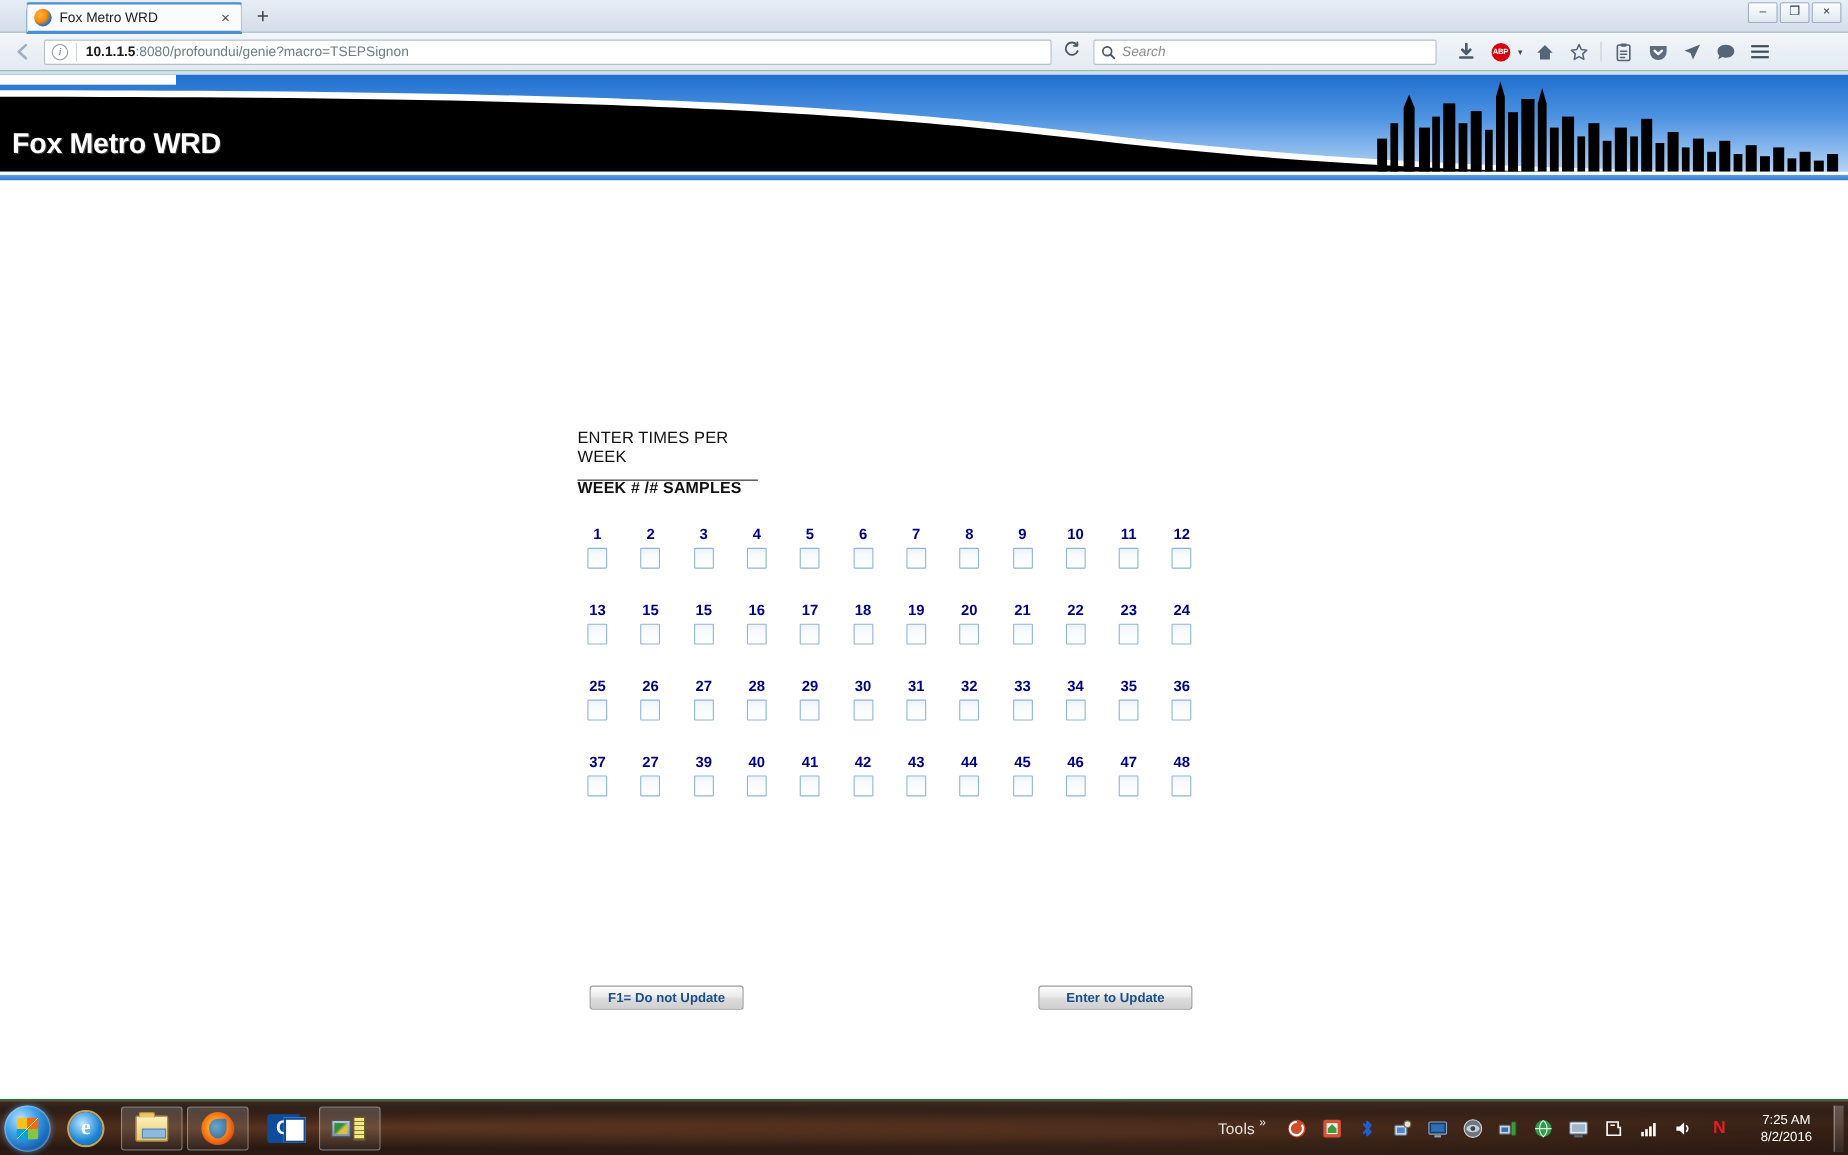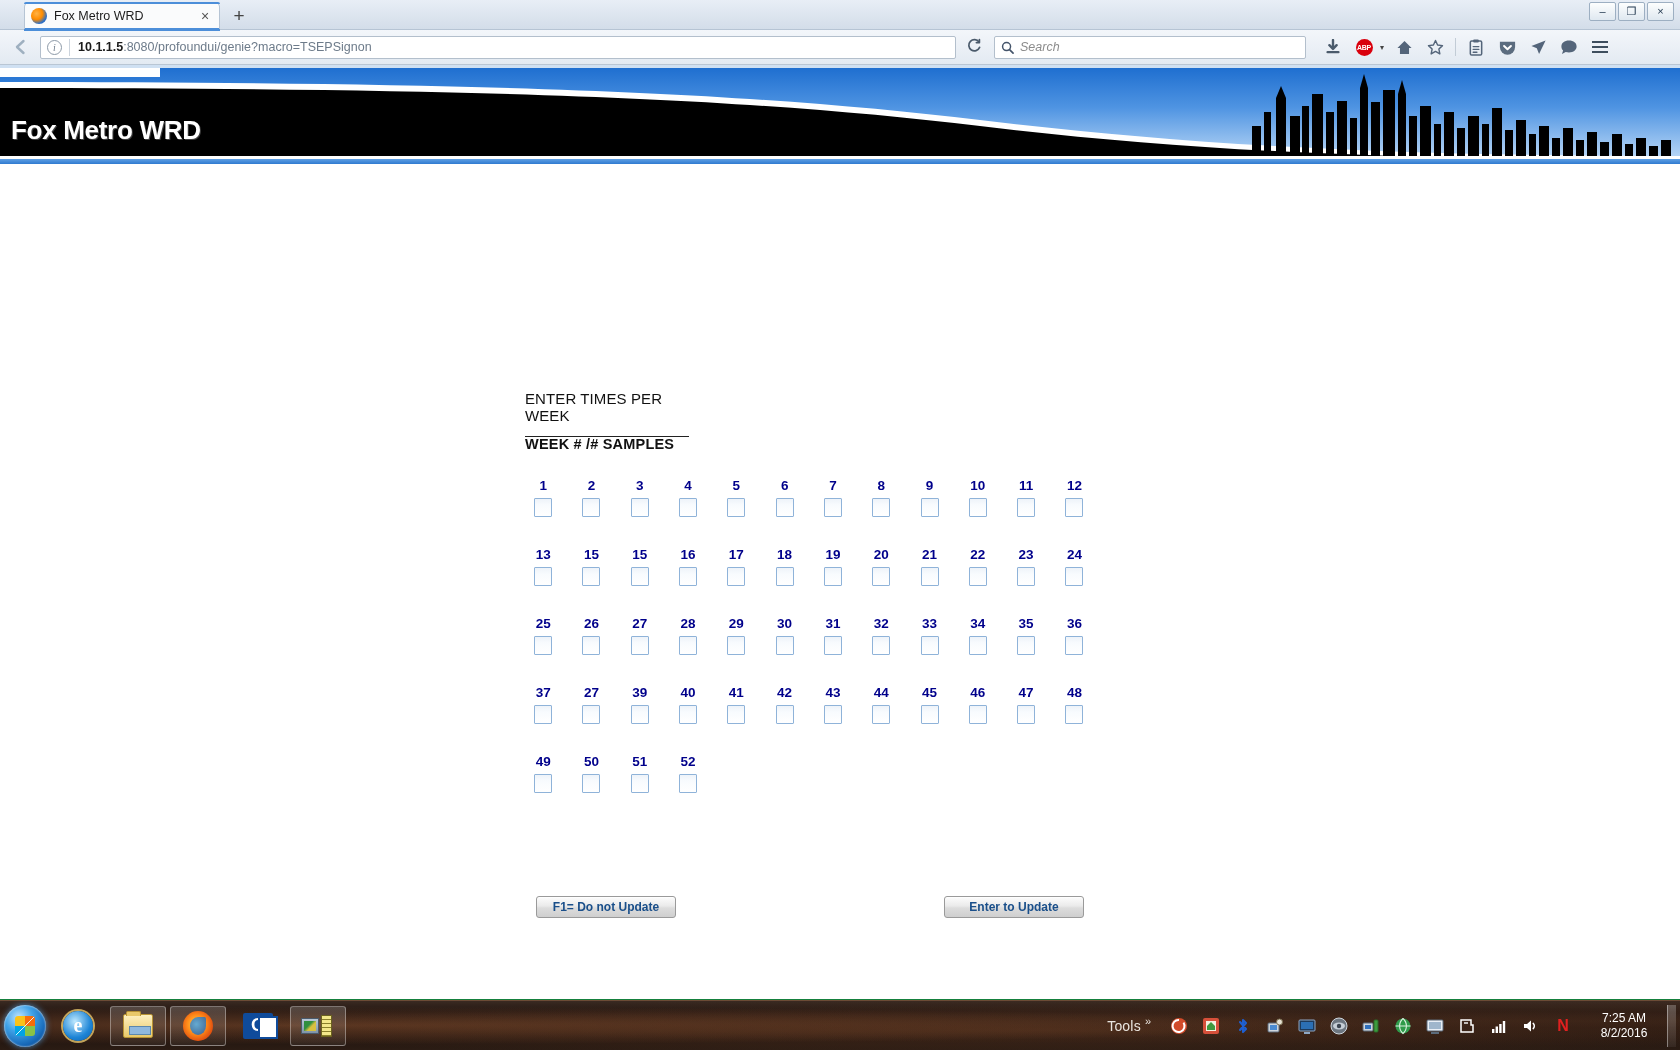--- a/index.html
+++ b/index.html
@@ -816,38 +816,20 @@
             </div>
             <div class="cell">
               <div class="cell-num">47</div>
               <div class="cell-box"></div>
             </div>
             <div class="cell">
               <div class="cell-num">48</div>
               <div class="cell-box"></div>
             </div>
           </div>
-          <div class="grid-row">
-            <div class="cell">
-              <div class="cell-num">49</div>
-              <div class="cell-box"></div>
-            </div>
-            <div class="cell">
-              <div class="cell-num">50</div>
-              <div class="cell-box"></div>
-            </div>
-            <div class="cell">
-              <div class="cell-num">51</div>
-              <div class="cell-box"></div>
-            </div>
-            <div class="cell">
-              <div class="cell-num">52</div>
-              <div class="cell-box"></div>
-            </div>
-          </div>
         </div>
 
       <div class="btn btn-cancel">F1= Do not Update</div>
       <div class="btn btn-submit">Enter to Update</div>
 
     </div>
   </div>
 
   <div class="taskbar">
     <div class="start-orb"></div>

